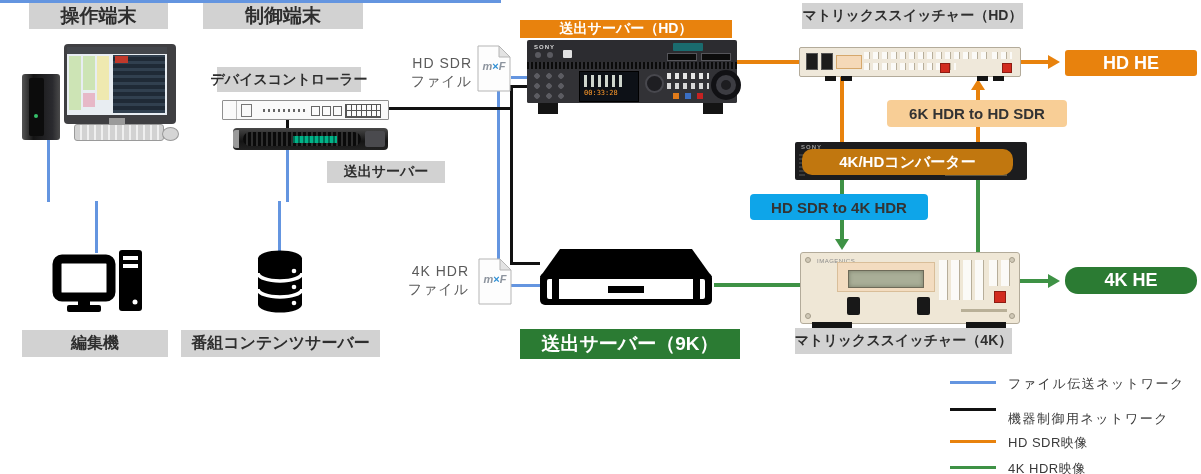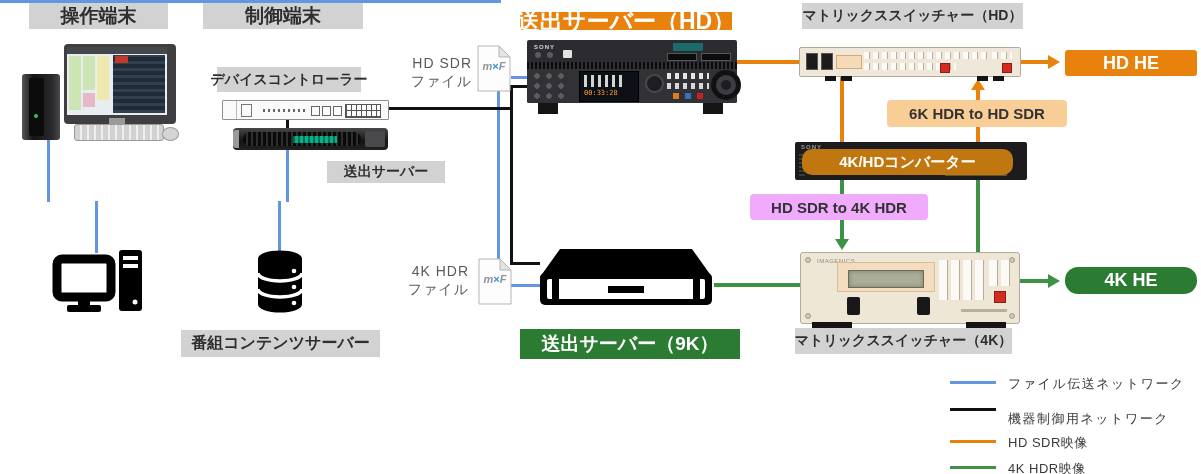--- a/index.html
+++ b/index.html
@@ -14,21 +14,21 @@
   .lbl.med{font-size:16px;}
   
   .plate{position:absolute;display:flex;align-items:center;justify-content:center;
          color:#fff;font-weight:700;white-space:nowrap;}
   .plate.orange{background:#E8820D;}
   .plate.green{background:#2B7B33;}
   .plate.amber{background:#C1770F;border-radius:4px;}
   .tag{position:absolute;display:flex;align-items:center;justify-content:center;
        font-weight:700;color:#333;font-size:15px;border-radius:4px;white-space:nowrap;}
   .tag.peach{background:#F8CE96;}
-  .tag.lgreen{background:#f0abfc;}
+  .tag.lgreen{background:#0ea5e9;}
   
   .bl{position:absolute;background:#6495E0;}   
   .bk{position:absolute;background:#111111;}   
   .or{position:absolute;background:#E8820D;}   
   .gr{position:absolute;background:#3E9245;}   
   .arr{position:absolute;width:0;height:0;border-style:solid;border-color:transparent;}
   
   .bezel{position:absolute;background:#EFE8DA;border:1px solid #b3ab9a;border-radius:2px;}
   .foot{position:absolute;background:#141414;}
   .screw{position:absolute;width:4px;height:4px;border-radius:50%;background:#cfc8b6;border:1px solid #a59d8a;}
@@ -74,25 +74,26 @@
   <div class="arr" style="left:835px;top:239px;border-top:11px solid #3E9245;border-left:7px solid transparent;border-right:7px solid transparent;"></div>
   <div class="gr" style="left:976px;top:180px;width:4px;height:72px;"></div>
   <div class="gr" style="left:714px;top:283px;width:86px;height:4px;"></div>
   <div class="gr" style="left:1018px;top:279px;width:30px;height:4px;"></div>
   <div class="arr" style="left:1048px;top:274px;border-left:12px solid #3E9245;border-top:7px solid transparent;border-bottom:7px solid transparent;"></div>
 
   <div class="lbl big" style="left:29px;top:3px;width:139px;height:26px;">操作端末</div>
   <div class="lbl big" style="left:203px;top:3px;width:160px;height:26px;">制御端末</div>
   <div class="lbl mid" style="left:217px;top:67px;width:144px;height:25px;">デバイスコントローラー</div>
   <div class="lbl mid" style="left:327px;top:161px;width:118px;height:22px;">送出サーバー</div>
+  <div class="lbl med" style="left:22px;top:330px;width:146px;height:27px;">編集機</div>
   <div class="lbl med" style="left:181px;top:330px;width:199px;height:27px;">番組コンテンツサーバー</div>
   <div class="lbl mid" style="left:802px;top:3px;width:221px;height:26px;">マトリックススイッチャー（HD）</div>
   <div class="lbl mid" style="left:795px;top:328px;width:217px;height:26px;">マトリックススイッチャー（4K）</div>
 
-  <div class="plate orange" style="left:520px;top:12px;width:212px;height:18px;font-size:23px;">送出サーバー（HD）</div>
+  <div class="plate orange" style="left:520px;top:20px;width:212px;height:18px;font-size:14px;">送出サーバー（HD）</div>
   <div class="plate green" style="left:520px;top:329px;width:220px;height:30px;font-size:19px;">送出サーバー（9K）</div>
   <div class="plate orange" style="left:1065px;top:50px;width:132px;height:26px;font-size:18px;border-radius:3px;">HD HE</div>
   <div class="plate green" style="left:1065px;top:267px;width:132px;height:27px;font-size:18px;border-radius:13px;">4K HE</div>
   <div class="tag peach" style="left:887px;top:100px;width:180px;height:27px;">6K HDR to HD SDR</div>
   <div class="tag lgreen" style="left:750px;top:194px;width:178px;height:26px;">HD SDR to 4K HDR</div>
 
   <div class="filetxt" style="left:398px;top:54px;width:74px;">
     <div>HD SDR</div>
     <div>ファイル</div>
   </div>

